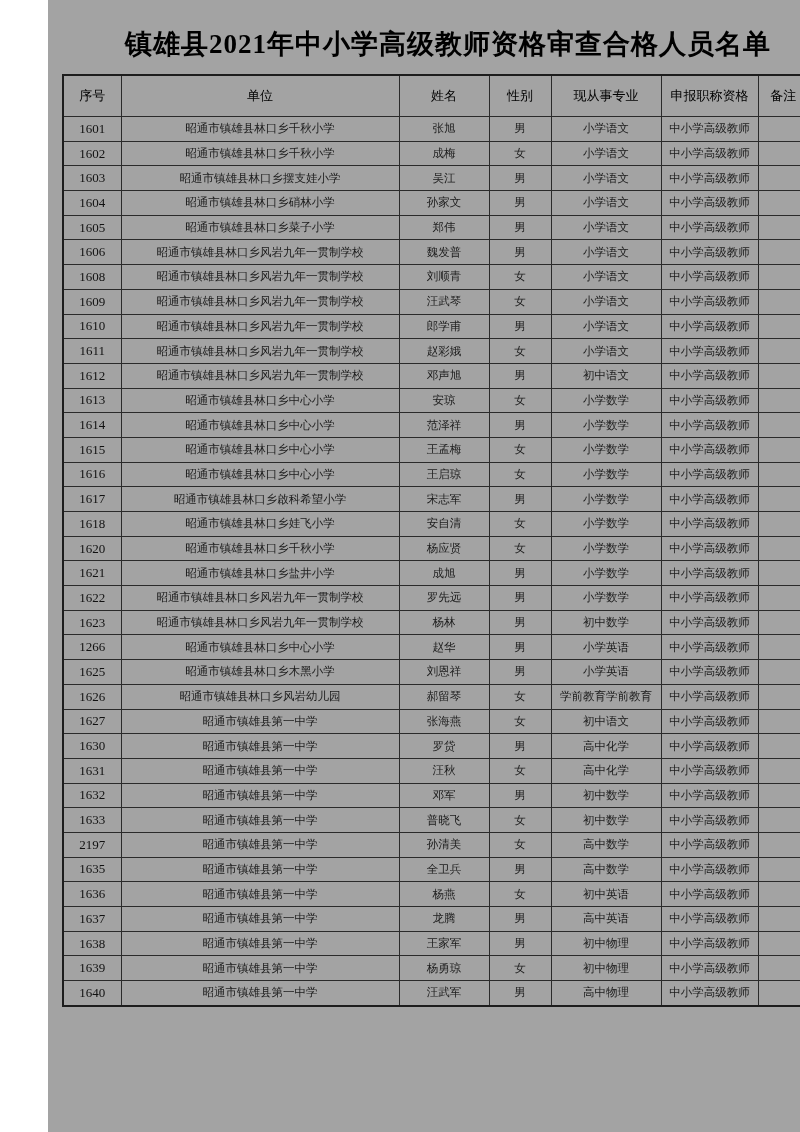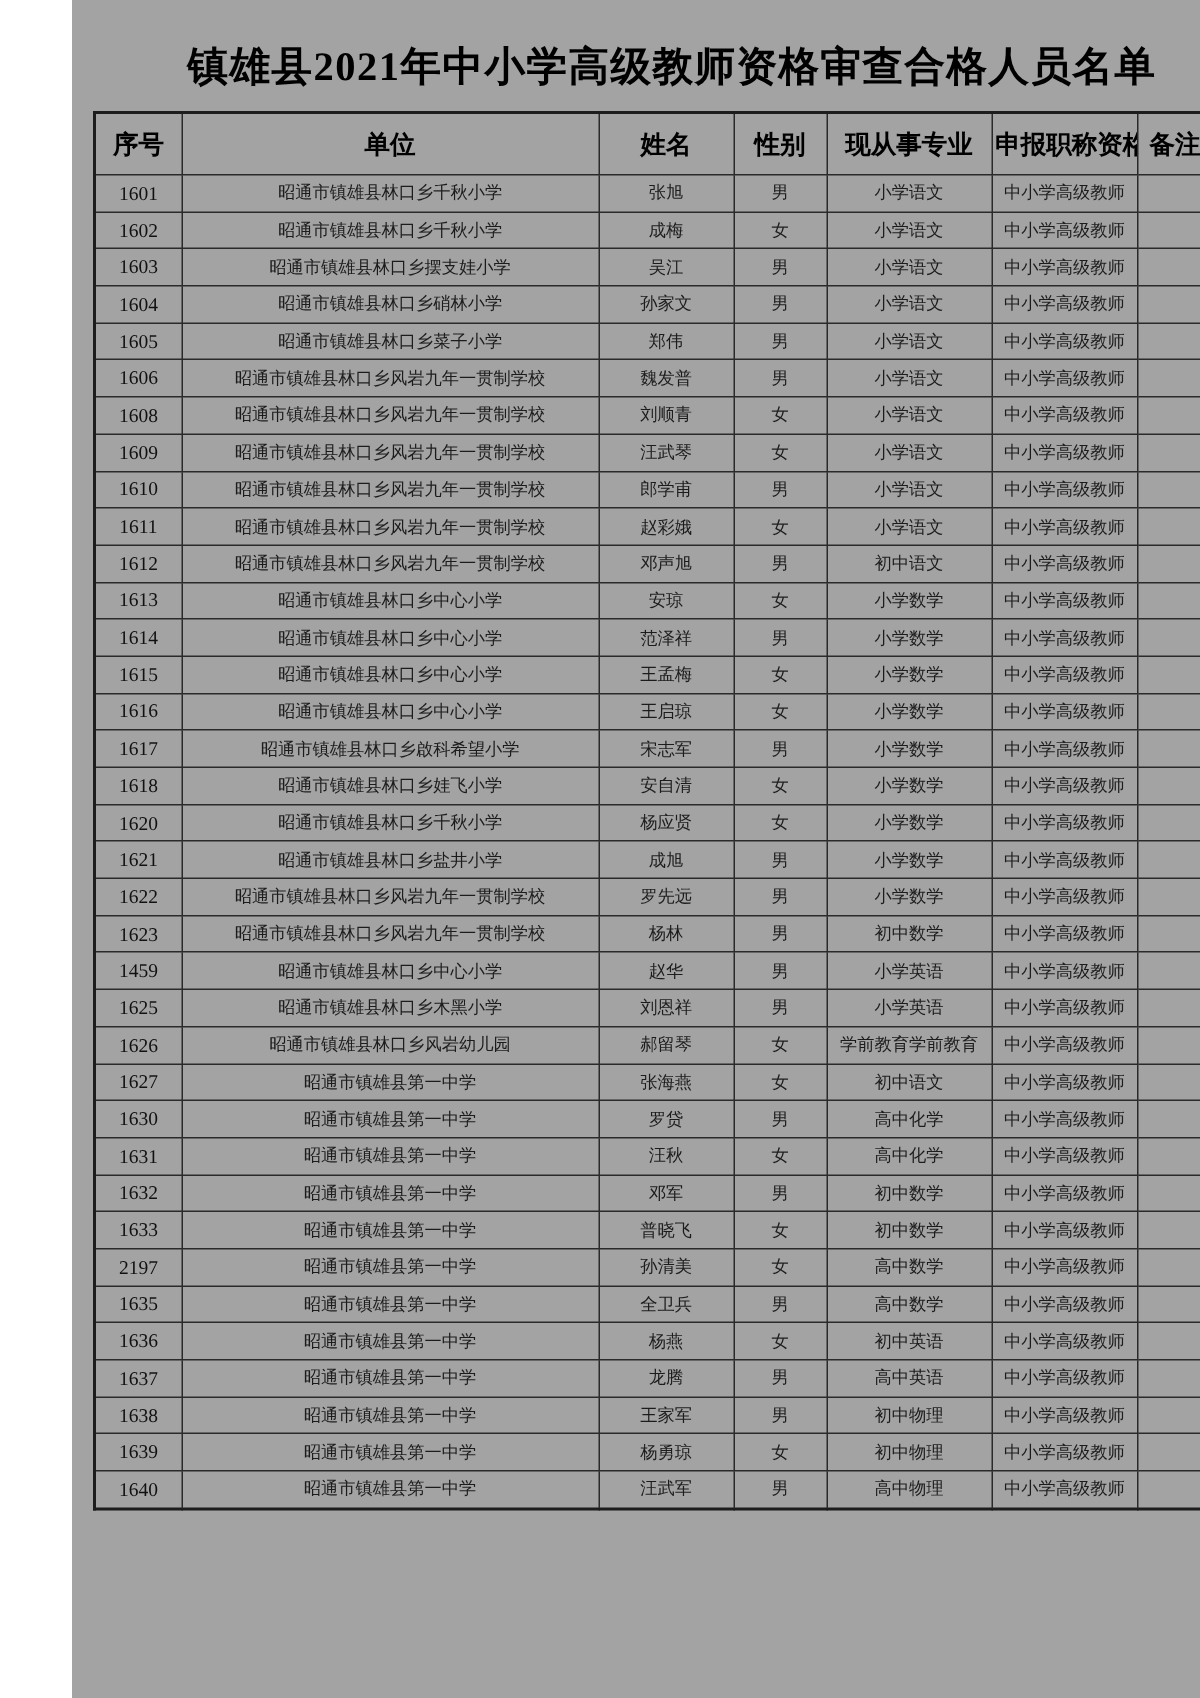--- a/index.html
+++ b/index.html
@@ -39,22 +39,22 @@
     border: 1px solid #2a2a2a;
     box-shadow: 0 1px 0 rgba(0,0,0,0.18);
     padding: 0 2px;
     text-align: center;
     vertical-align: middle;
     overflow: hidden;
     white-space: nowrap;
   }
   table.roster thead th {
     height: 40px;
-    font-size: 17px;
-    font-weight: bold;
+    font-size: 13px;
+    font-weight: normal;
     color: #000000;
   }
   table.roster tbody td {
     height: 23.7px;
     font-size: 11.5px;
     color: #1c1c1c;
   }
   table.roster tbody td.serial {
     font-family: "Liberation Serif", "DejaVu Serif", serif;
     font-size: 13px;
@@ -279,21 +279,21 @@
         <tr>
           <td class="serial">1623</td>
           <td>昭通市镇雄县林口乡风岩九年一贯制学校</td>
           <td>杨林</td>
           <td>男</td>
           <td>初中数学</td>
           <td>中小学高级教师</td>
           <td></td>
         </tr>
         <tr>
-          <td class="serial">1459</td>
+          <td class="serial">1266</td>
           <td>昭通市镇雄县林口乡中心小学</td>
           <td>赵华</td>
           <td>男</td>
           <td>小学英语</td>
           <td>中小学高级教师</td>
           <td></td>
         </tr>
         <tr>
           <td class="serial">1625</td>
           <td>昭通市镇雄县林口乡木黑小学</td>

